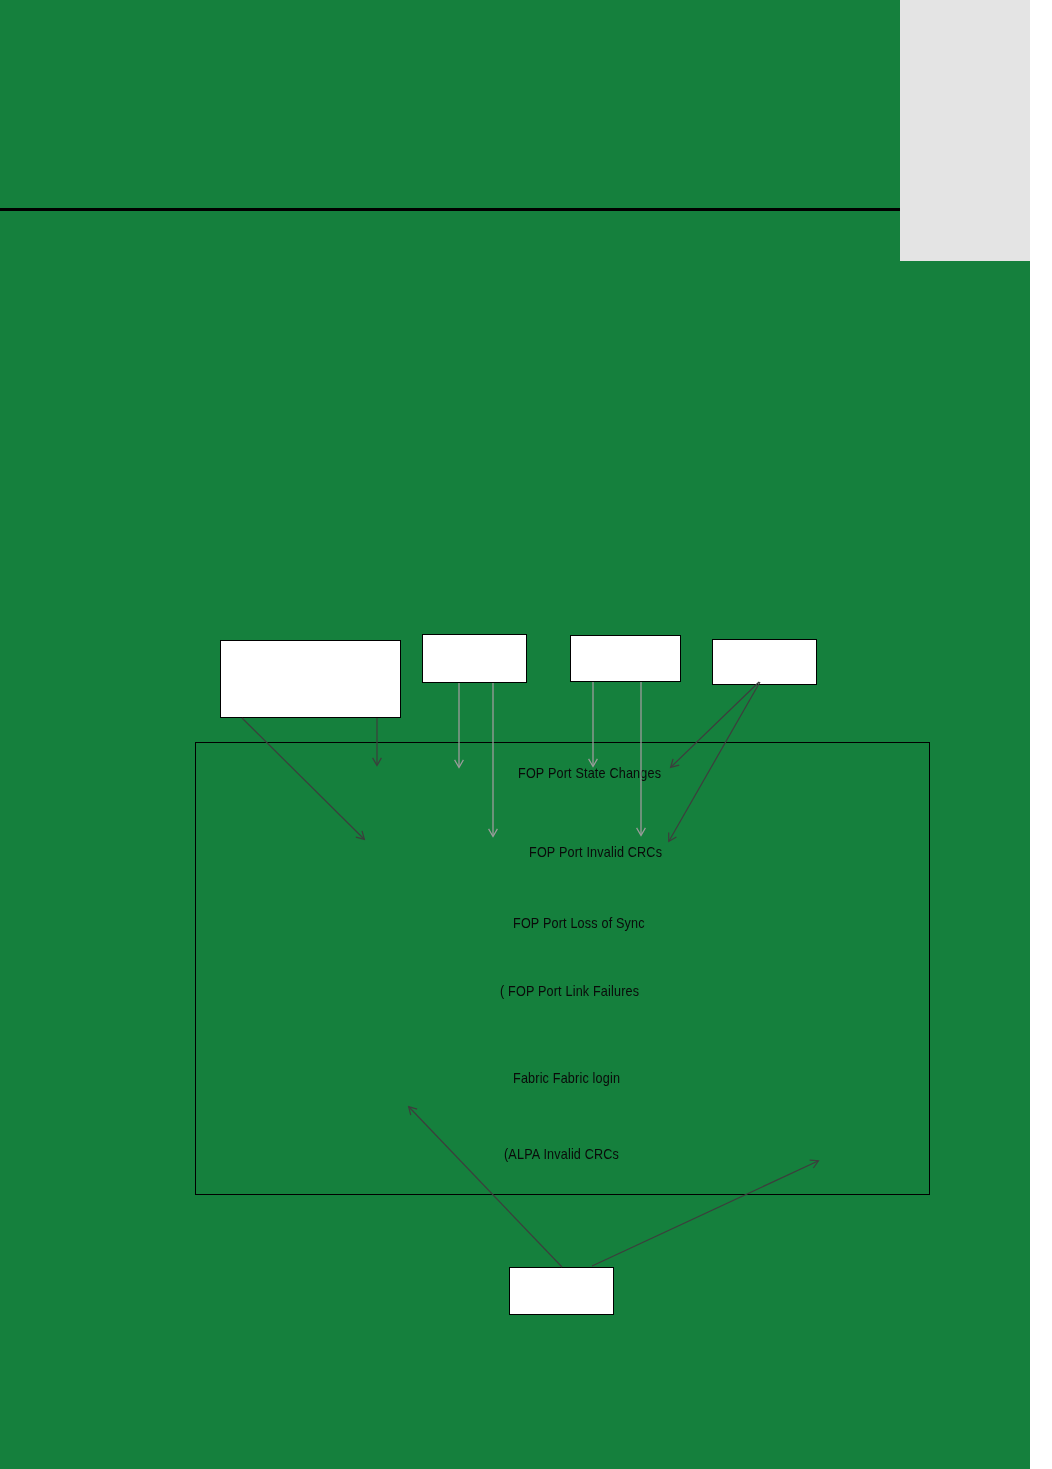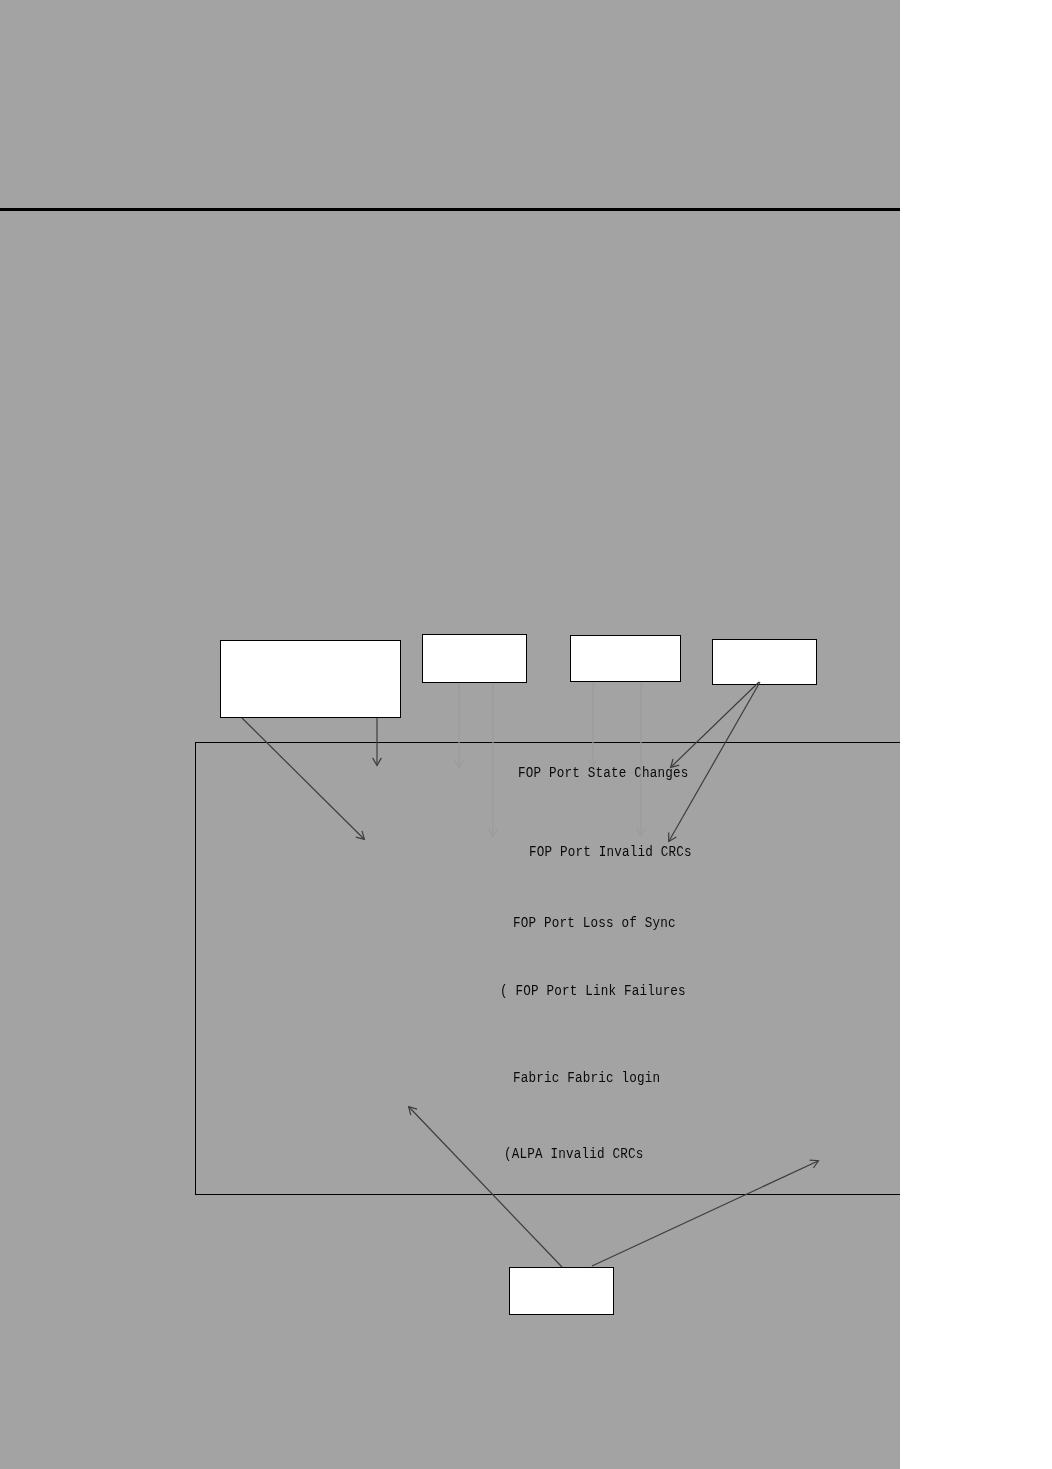--- a/index.html
+++ b/index.html
@@ -1,22 +1,22 @@
 <!DOCTYPE html>
 <html><head>
 <meta charset="utf-8">
 <style>
   html, body { margin: 0; padding: 0; background: #ffffff; }
   .page {
     position: relative;
-    width: 900px;
+    width: 1030px;
     height: 1469px;
-    background: #a3a3a3;
+    background: #15803d;
     overflow: hidden;
-    font-family: Liberation Mono, monospace;
+    font-family: Liberation Sans, sans-serif;
   }
   .corner-tab {
     position: absolute;
     left: 900px; top: 0;
     width: 152px; height: 261px;
     background: #e4e4e4;
   }
   .header-rule {
     position: absolute;
     left: 0; top: 208px;

